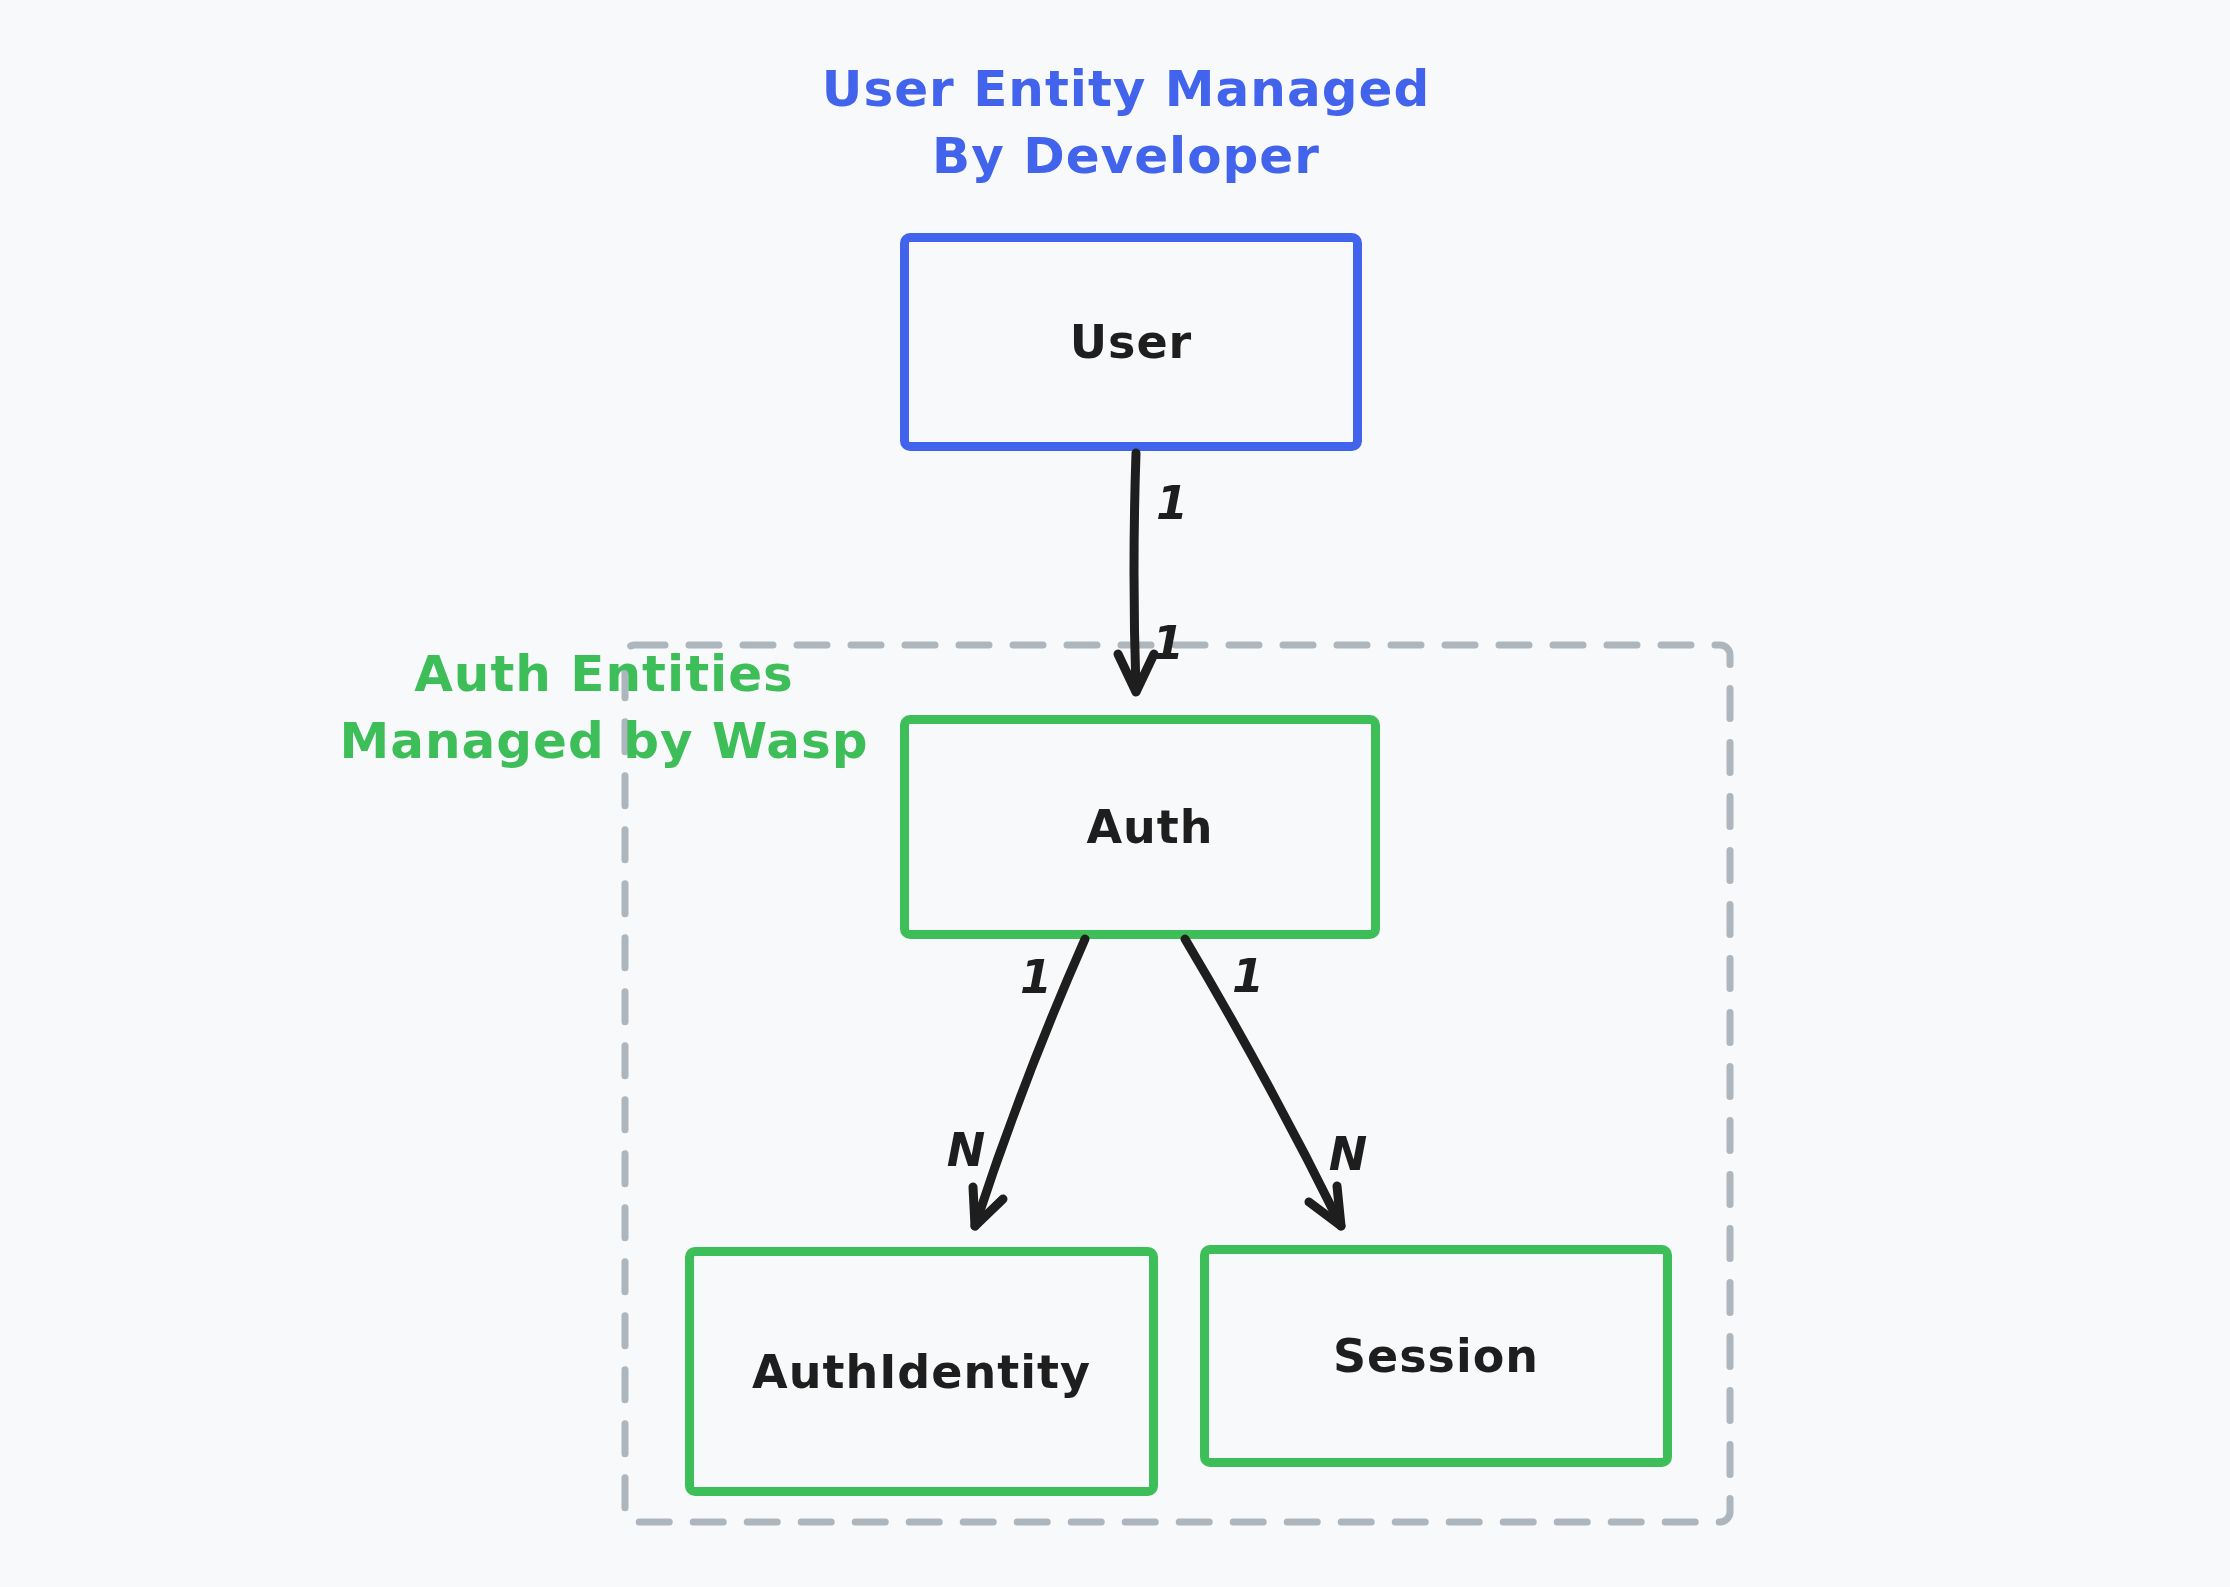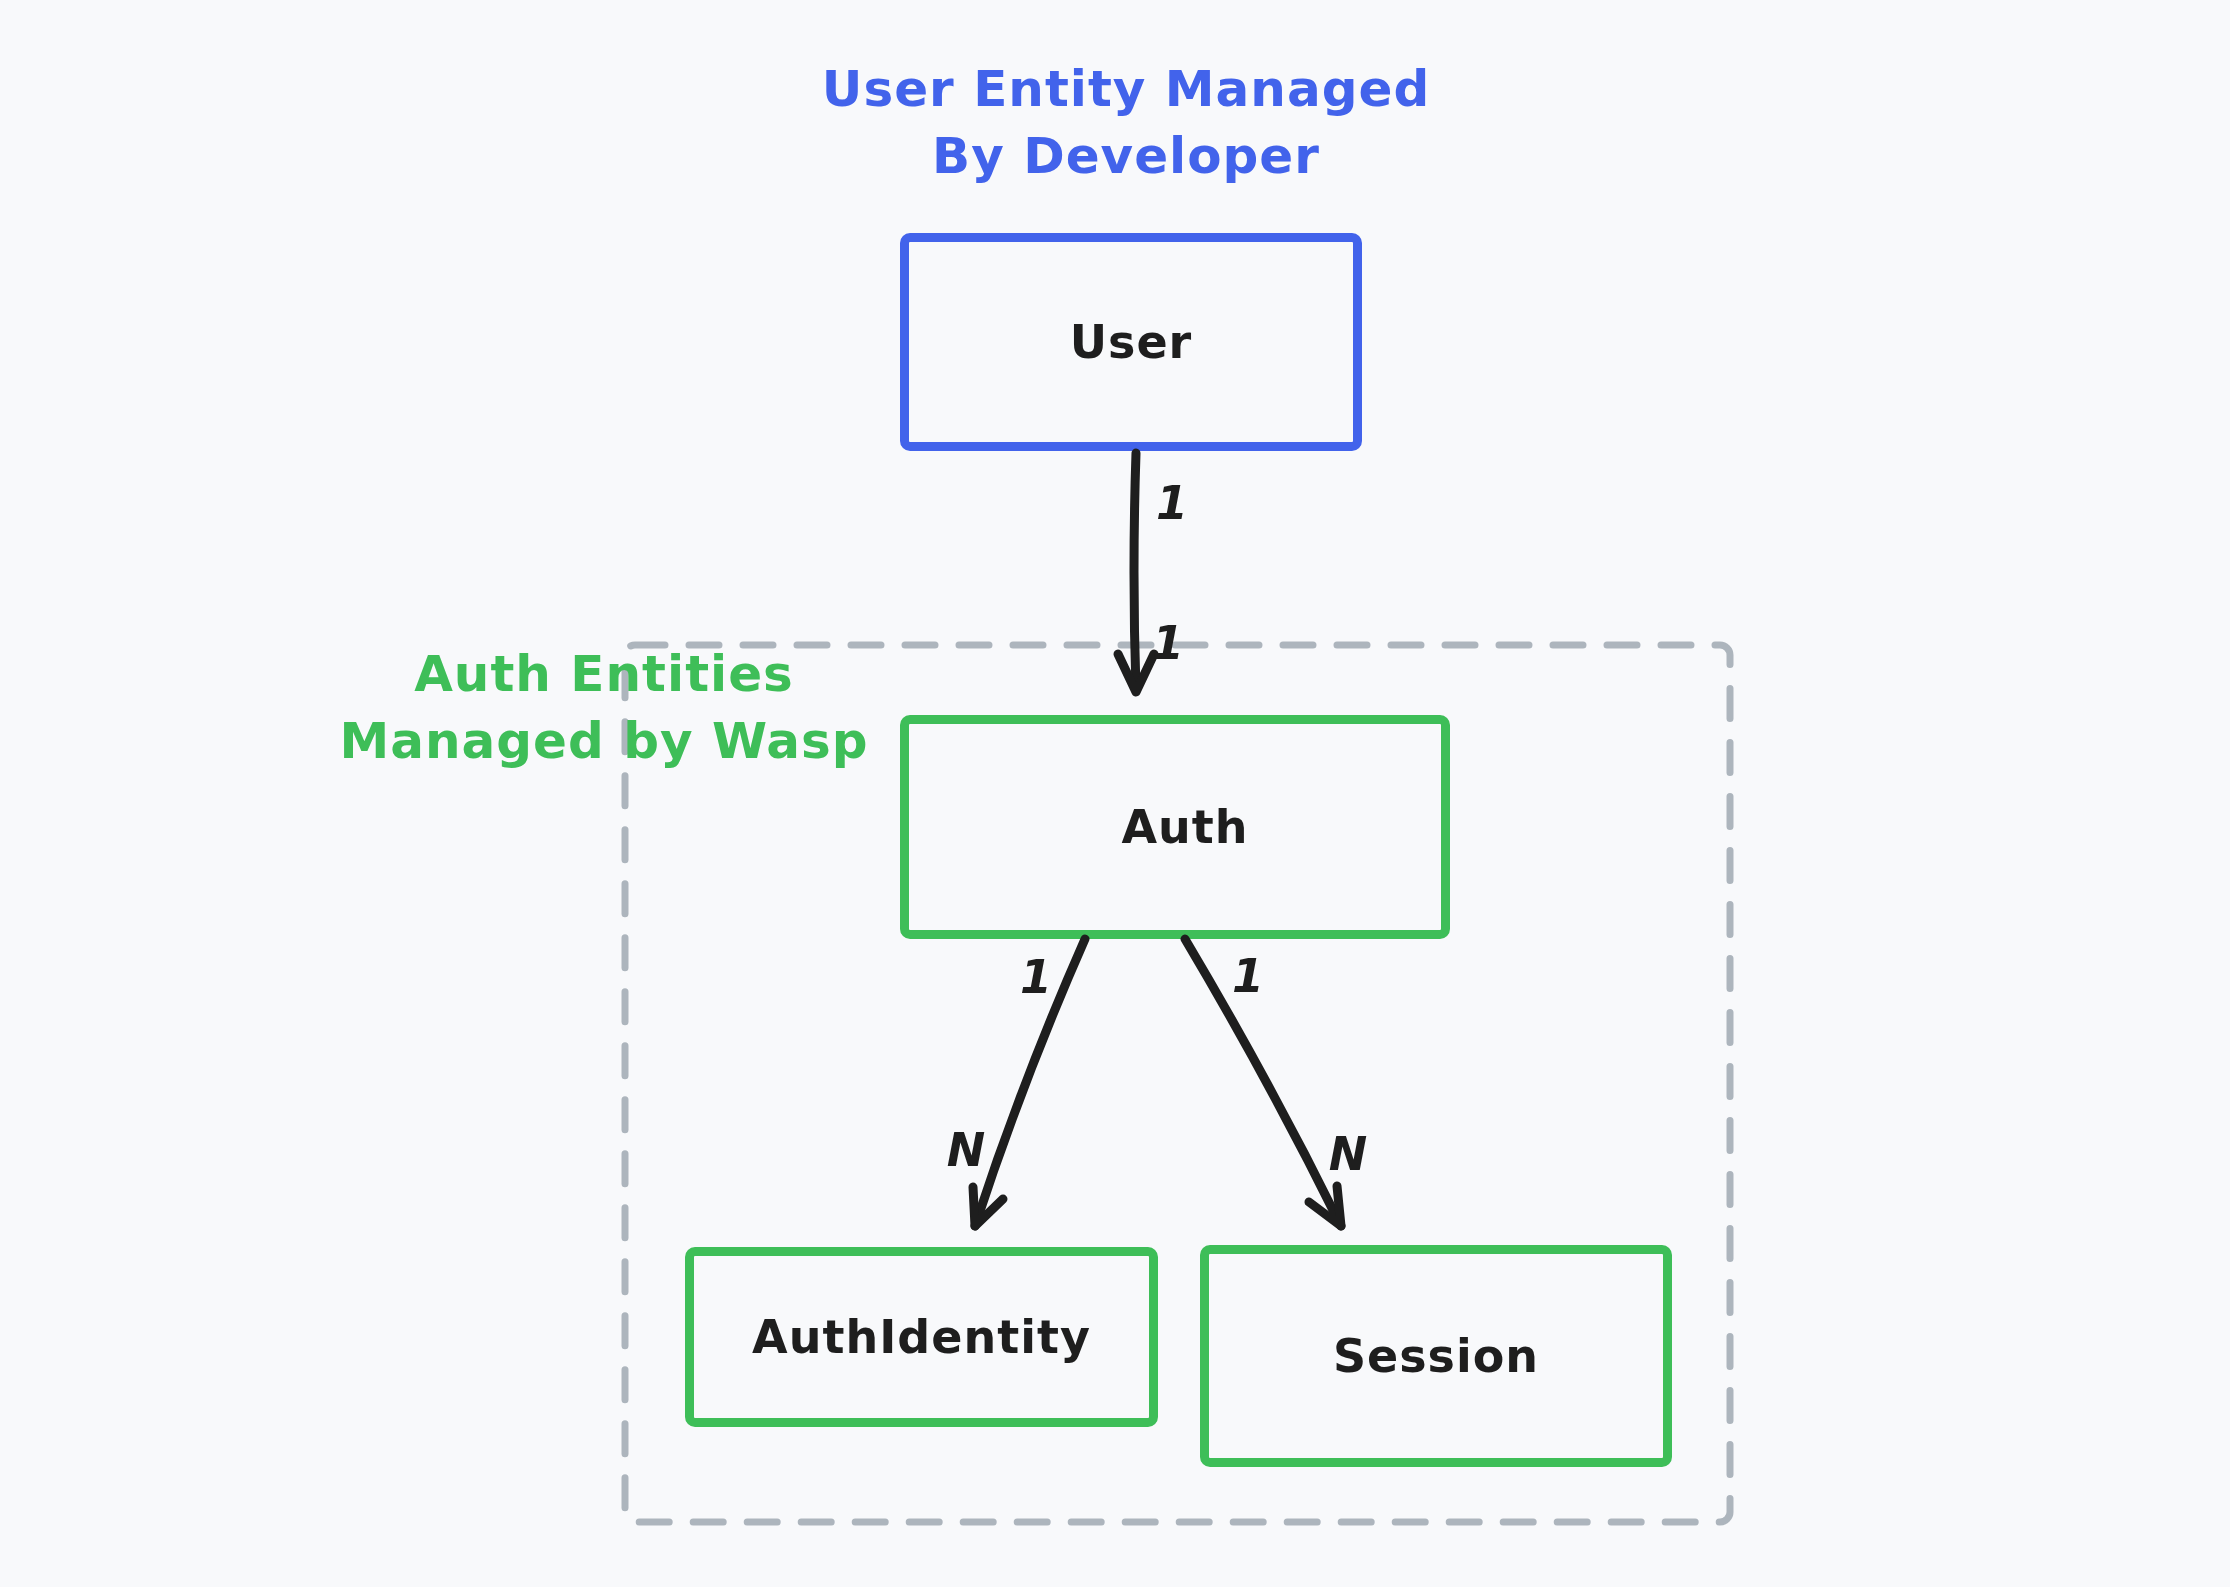--- a/index.html
+++ b/index.html
@@ -98,25 +98,25 @@
 
   <div class="caption green" style="left:314px; top:596px; width:580px;margin-top:45px;">
     <div>Auth Entities</div>
     <div>Managed by Wasp</div>
   </div>
 
   <div class="node blue" style="left:900px; top:233px; width:462px; height:218px;">
     <span>User</span>
   </div>
 
-  <div class="node green" style="left:900px; top:715px; width:550px; height:224px;padding-left:20px;">
+  <div class="node green" style="left:900px; top:715px; width:480px; height:224px;padding-left:20px;">
     <span>Auth</span>
   </div>
 
-  <div class="node green" style="left:685px; top:1247px; width:473px; height:180px;">
+  <div class="node green" style="left:685px; top:1247px; width:473px; height:249px;">
     <span>AuthIdentity</span>
   </div>
 
   <div class="node green" style="left:1200px; top:1245px; width:472px; height:222px;">
     <span>Session</span>
   </div>
 
   <svg class="layer over" viewBox="0 0 2230 1587" aria-hidden="true">
 
     <path class="arrow" d="M1136 453 Q1132 572 1136 690"></path>

